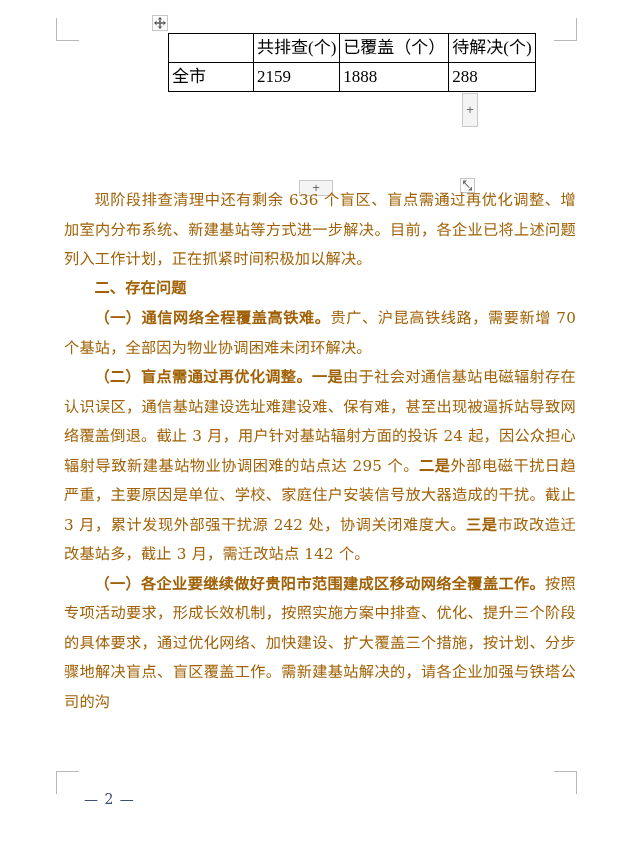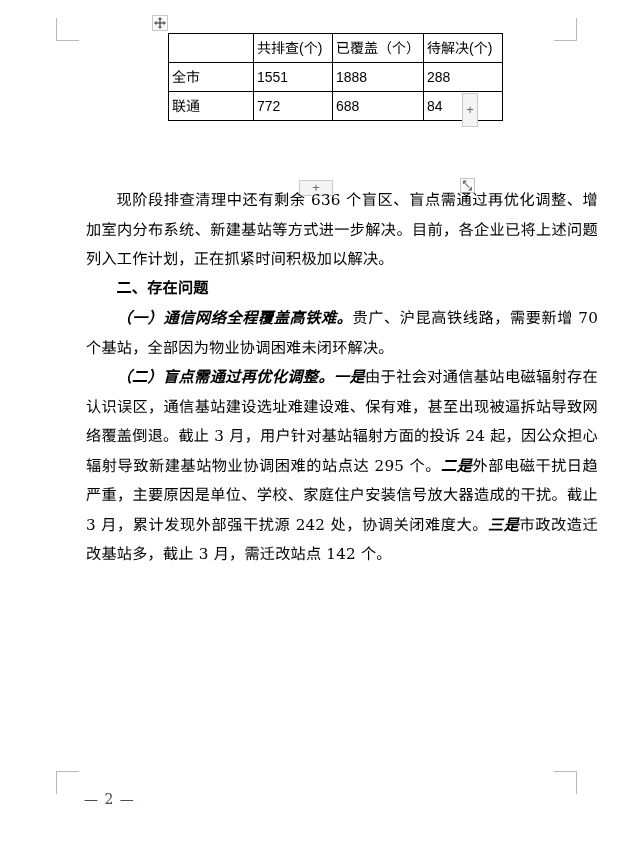--- a/index.html
+++ b/index.html
@@ -38,22 +38,22 @@
   }
   table.data-table {
     border-collapse: collapse;
     table-layout: fixed;
     background: #ffffff;
   }
   table.data-table td {
     border: 1px solid #000000;
     height: 28px;
     padding: 0 3px;
-    font-family: Liberation Sans, sans-serif;
-    font-size: 14px;
+    font-family: Liberation Serif, serif;
+    font-size: 17px;
     line-height: 26px;
     white-space: nowrap;
     vertical-align: middle;
     letter-spacing: 0px;
   }
   .col-label  { width: 78px; }
   .col-num    { width: 72px; }
   .cell-head  { font-size: 11px; }
   .cell-indent-1 { padding-left: 4px; margin-left: 17px; }
   .cell-indent-2 { padding-left: 30px; }
@@ -113,36 +113,34 @@
   .body-text {
     position: absolute;
     left: 64px;
     top: 186px;
     width: 512px;
     font-family: "DejaVu Serif", "Liberation Serif", serif;
     font-size: 15.2px;
     line-height: 29.5px;
     text-align: justify;
     text-justify: inter-ideograph;
-    color: #000000;
-    margin-left: 22px;
+    color: #a16207;
   }
   .body-text p {
     margin: 0;
     text-indent: 2em;
     letter-spacing: 0.2px;
   }
   .heading {
     font-weight: bold;
     letter-spacing: 0.4px;
     font-family: Liberation Mono, monospace;
   }
   .run-bold {
     font-weight: bold;
-    font-style: italic;
   }
 
   
   .page-number {
     position: absolute;
     left: 84px;
     top: 791px;
     font-family: "DejaVu Serif", "Liberation Serif", serif;
     font-size: 14px;
     color: #3a4a6b;
@@ -174,29 +172,23 @@
   <table class="data-table">
     <tbody>
       <tr>
         <td class="col-label cell-head"></td>
         <td class="col-num cell-head">共排查(个)</td>
         <td class="col-num cell-head">已覆盖（个）</td>
         <td class="col-num cell-head">待解决(个)</td>
       </tr>
       <tr>
         <td class="col-label cell-indent-1">全市</td>
-        <td class="col-num">1551</td>
+        <td class="col-num">2159</td>
         <td class="col-num">1888</td>
         <td class="col-num">288</td>
-      </tr>
-      <tr>
-        <td class="col-label cell-indent-3">联通</td>
-        <td class="col-num">772</td>
-        <td class="col-num">688</td>
-        <td class="col-num">84</td>
       </tr>
     </tbody>
   </table>
 </div>
 
 <div class="tbl-plus tbl-plus-right">+</div>
 
 <div class="tbl-plus tbl-plus-bottom">+</div>
 
 <div class="tbl-resize-handle">
@@ -213,16 +205,17 @@
 
   <p>现阶段排查清理中还有剩余 636 个盲区、盲点需通过再优化调整、增加室内分布系统、新建基站等方式进一步解决。目前，各企业已将上述问题列入工作计划，正在抓紧时间积极加以解决。</p>
 
   <p class="heading">二、存在问题</p>
 
   <p><span class="run-bold">（一）通信网络全程覆盖高铁难。</span><span>贵广、沪昆高铁线路，需要新增 70 个基站，全部因为物业协调困难未闭环解决。</span></p>
 
   <p><span class="run-bold">（二）盲点需通过再优化调整。</span><span class="run-bold">一是</span><span>由于社会对通信基站电磁辐射存在认识误区，通信基站建设选址难建设难、保有难，甚至出现被逼拆站导致网络覆盖倒退。截止 3 月，用户针对基站辐射方面的投诉 24 起，因公众担心辐射导致新建基站物业协调困难的站点达 295 个。</span><span class="run-bold">二是</span><span>外部电磁干扰日趋严重，主要原因是单位、学校、家庭住户安装信号放大器造成的干扰。截止 3 月，累计发现外部强干扰源 242 处，协调关闭难度大。</span><span class="run-bold">三是</span><span>市政改造迁改基站多，截止 3 月，需迁改站点 142 个。</span></p>
 
 
+  <p><span class="run-bold">（一）各企业要继续做好贵阳市范围建成区移动网络全覆盖工作。</span><span>按照专项活动要求，形成长效机制，按照实施方案中排查、优化、提升三个阶段的具体要求，通过优化网络、加快建设、扩大覆盖三个措施，按计划、分步骤地解决盲点、盲区覆盖工作。需新建基站解决的，请各企业加强与铁塔公司的沟</span></p>
 
 </div>
 
 <div class="page-number">— 2 —</div>
 
 </body></html>

